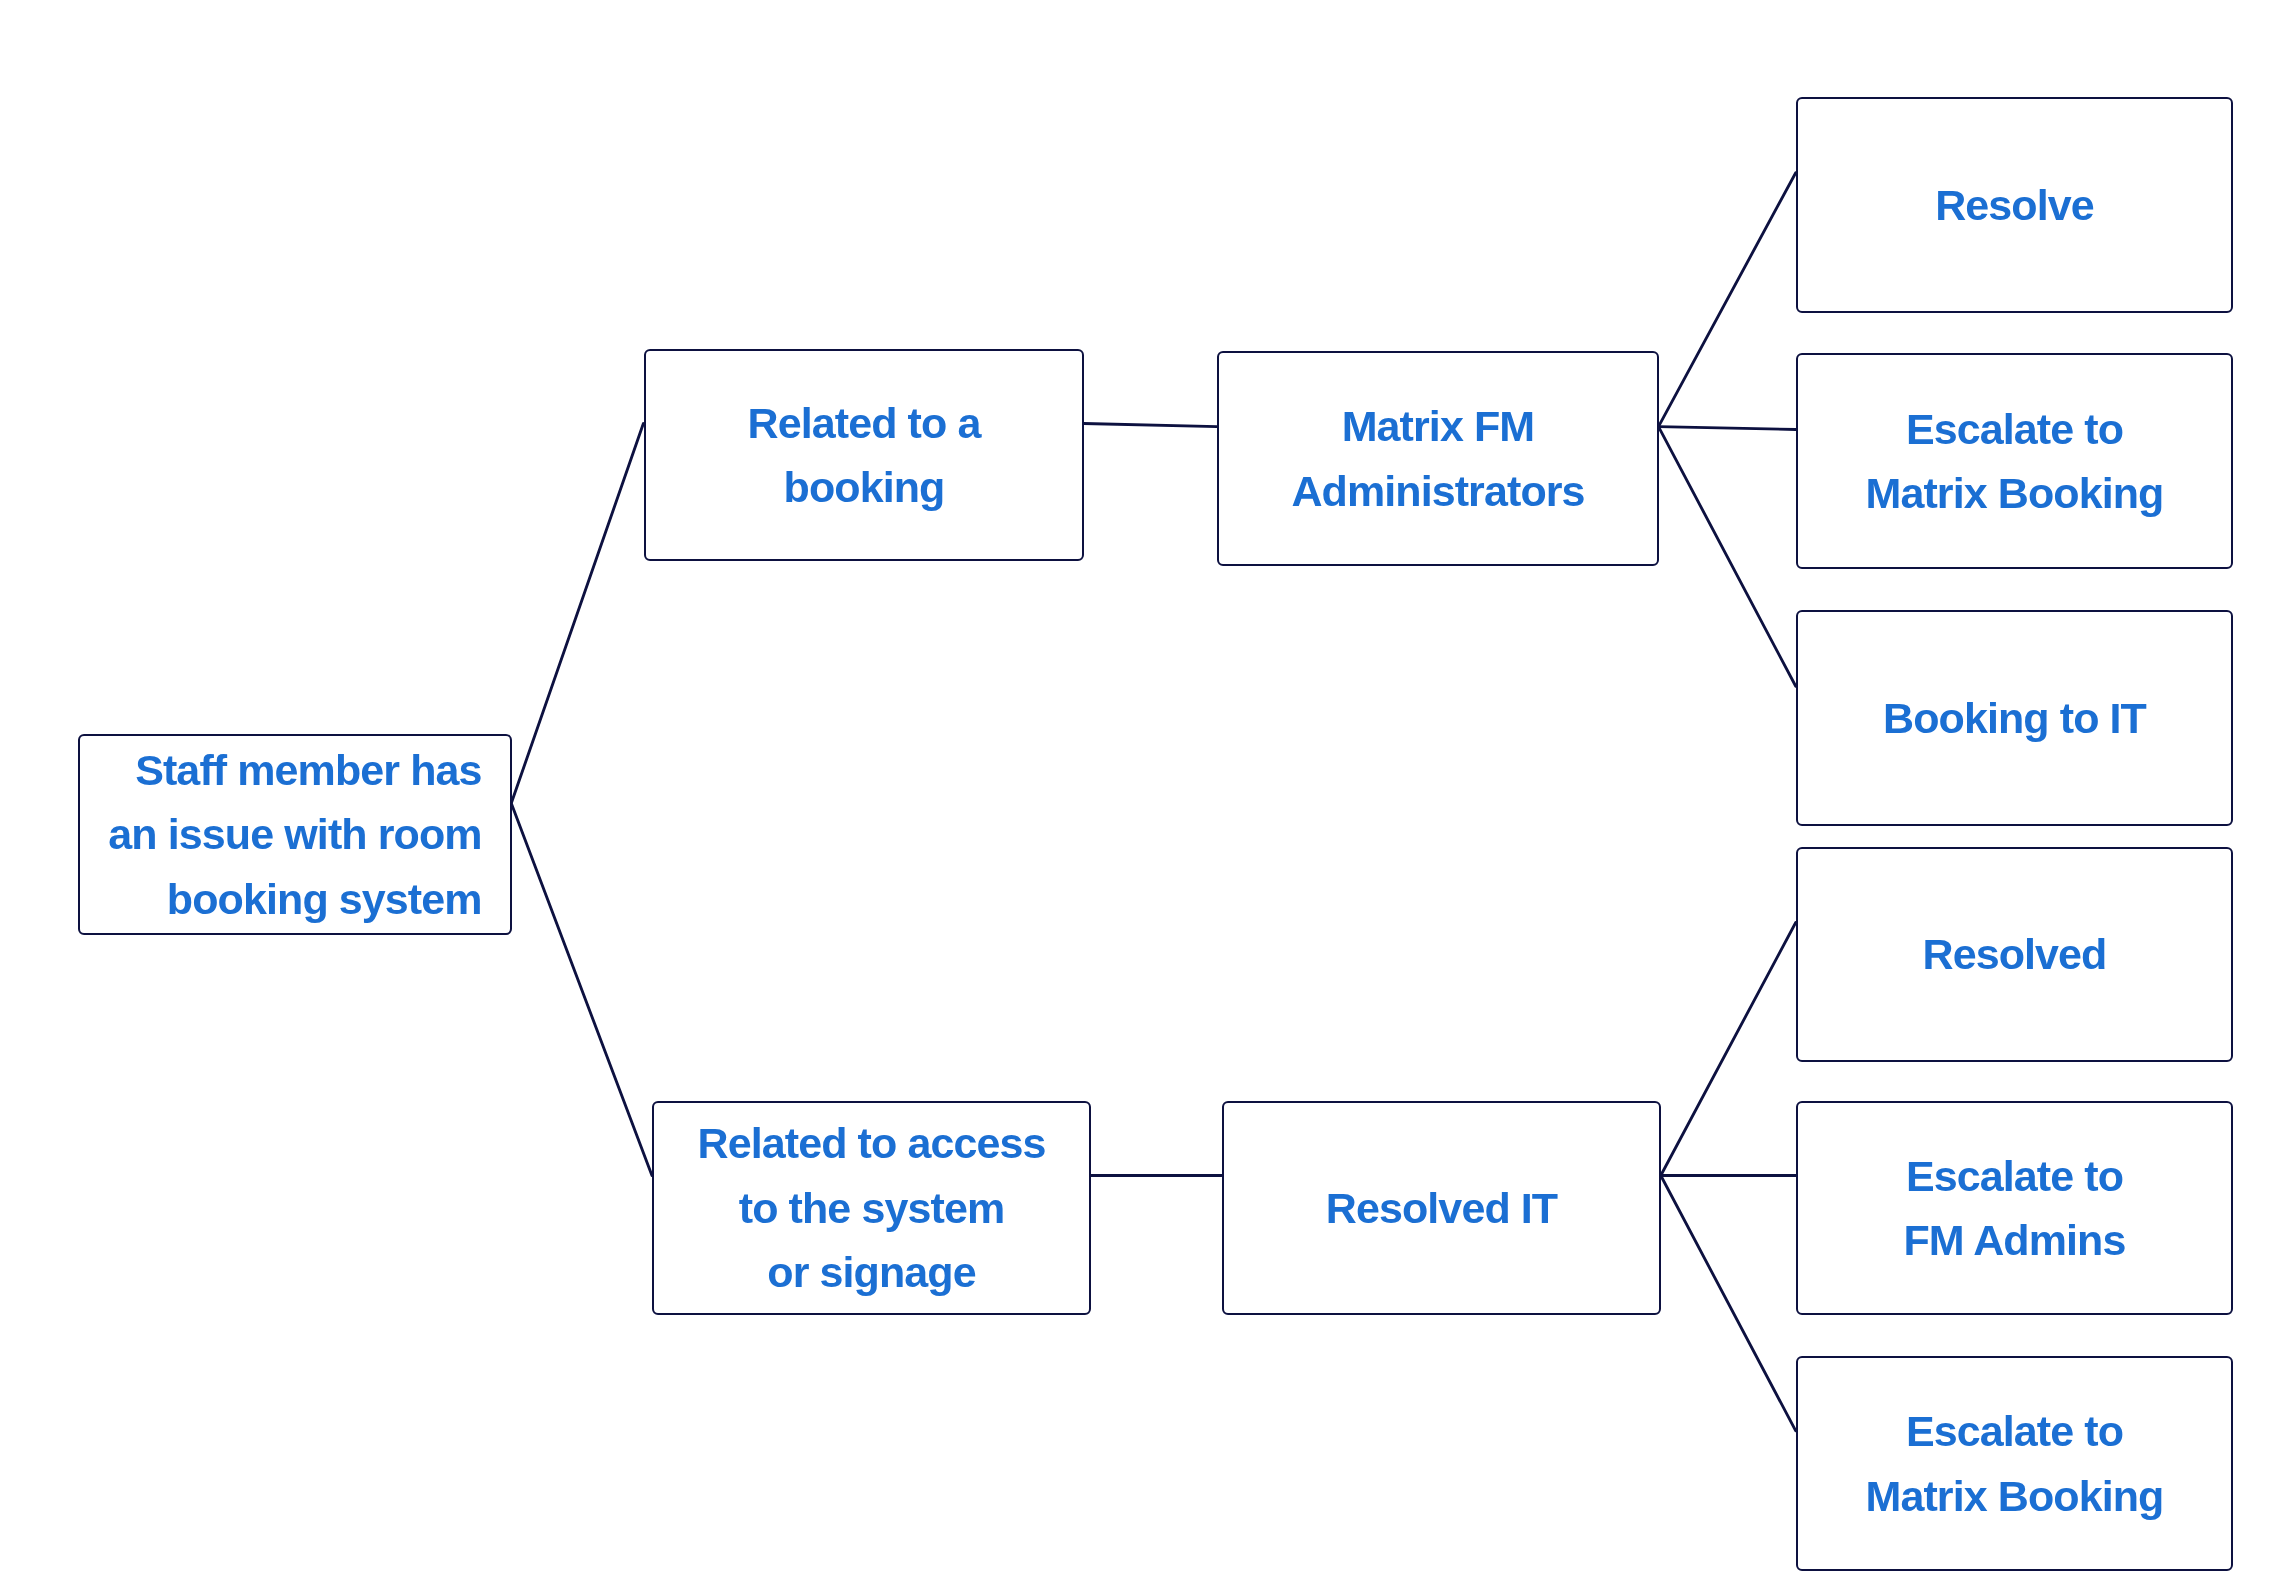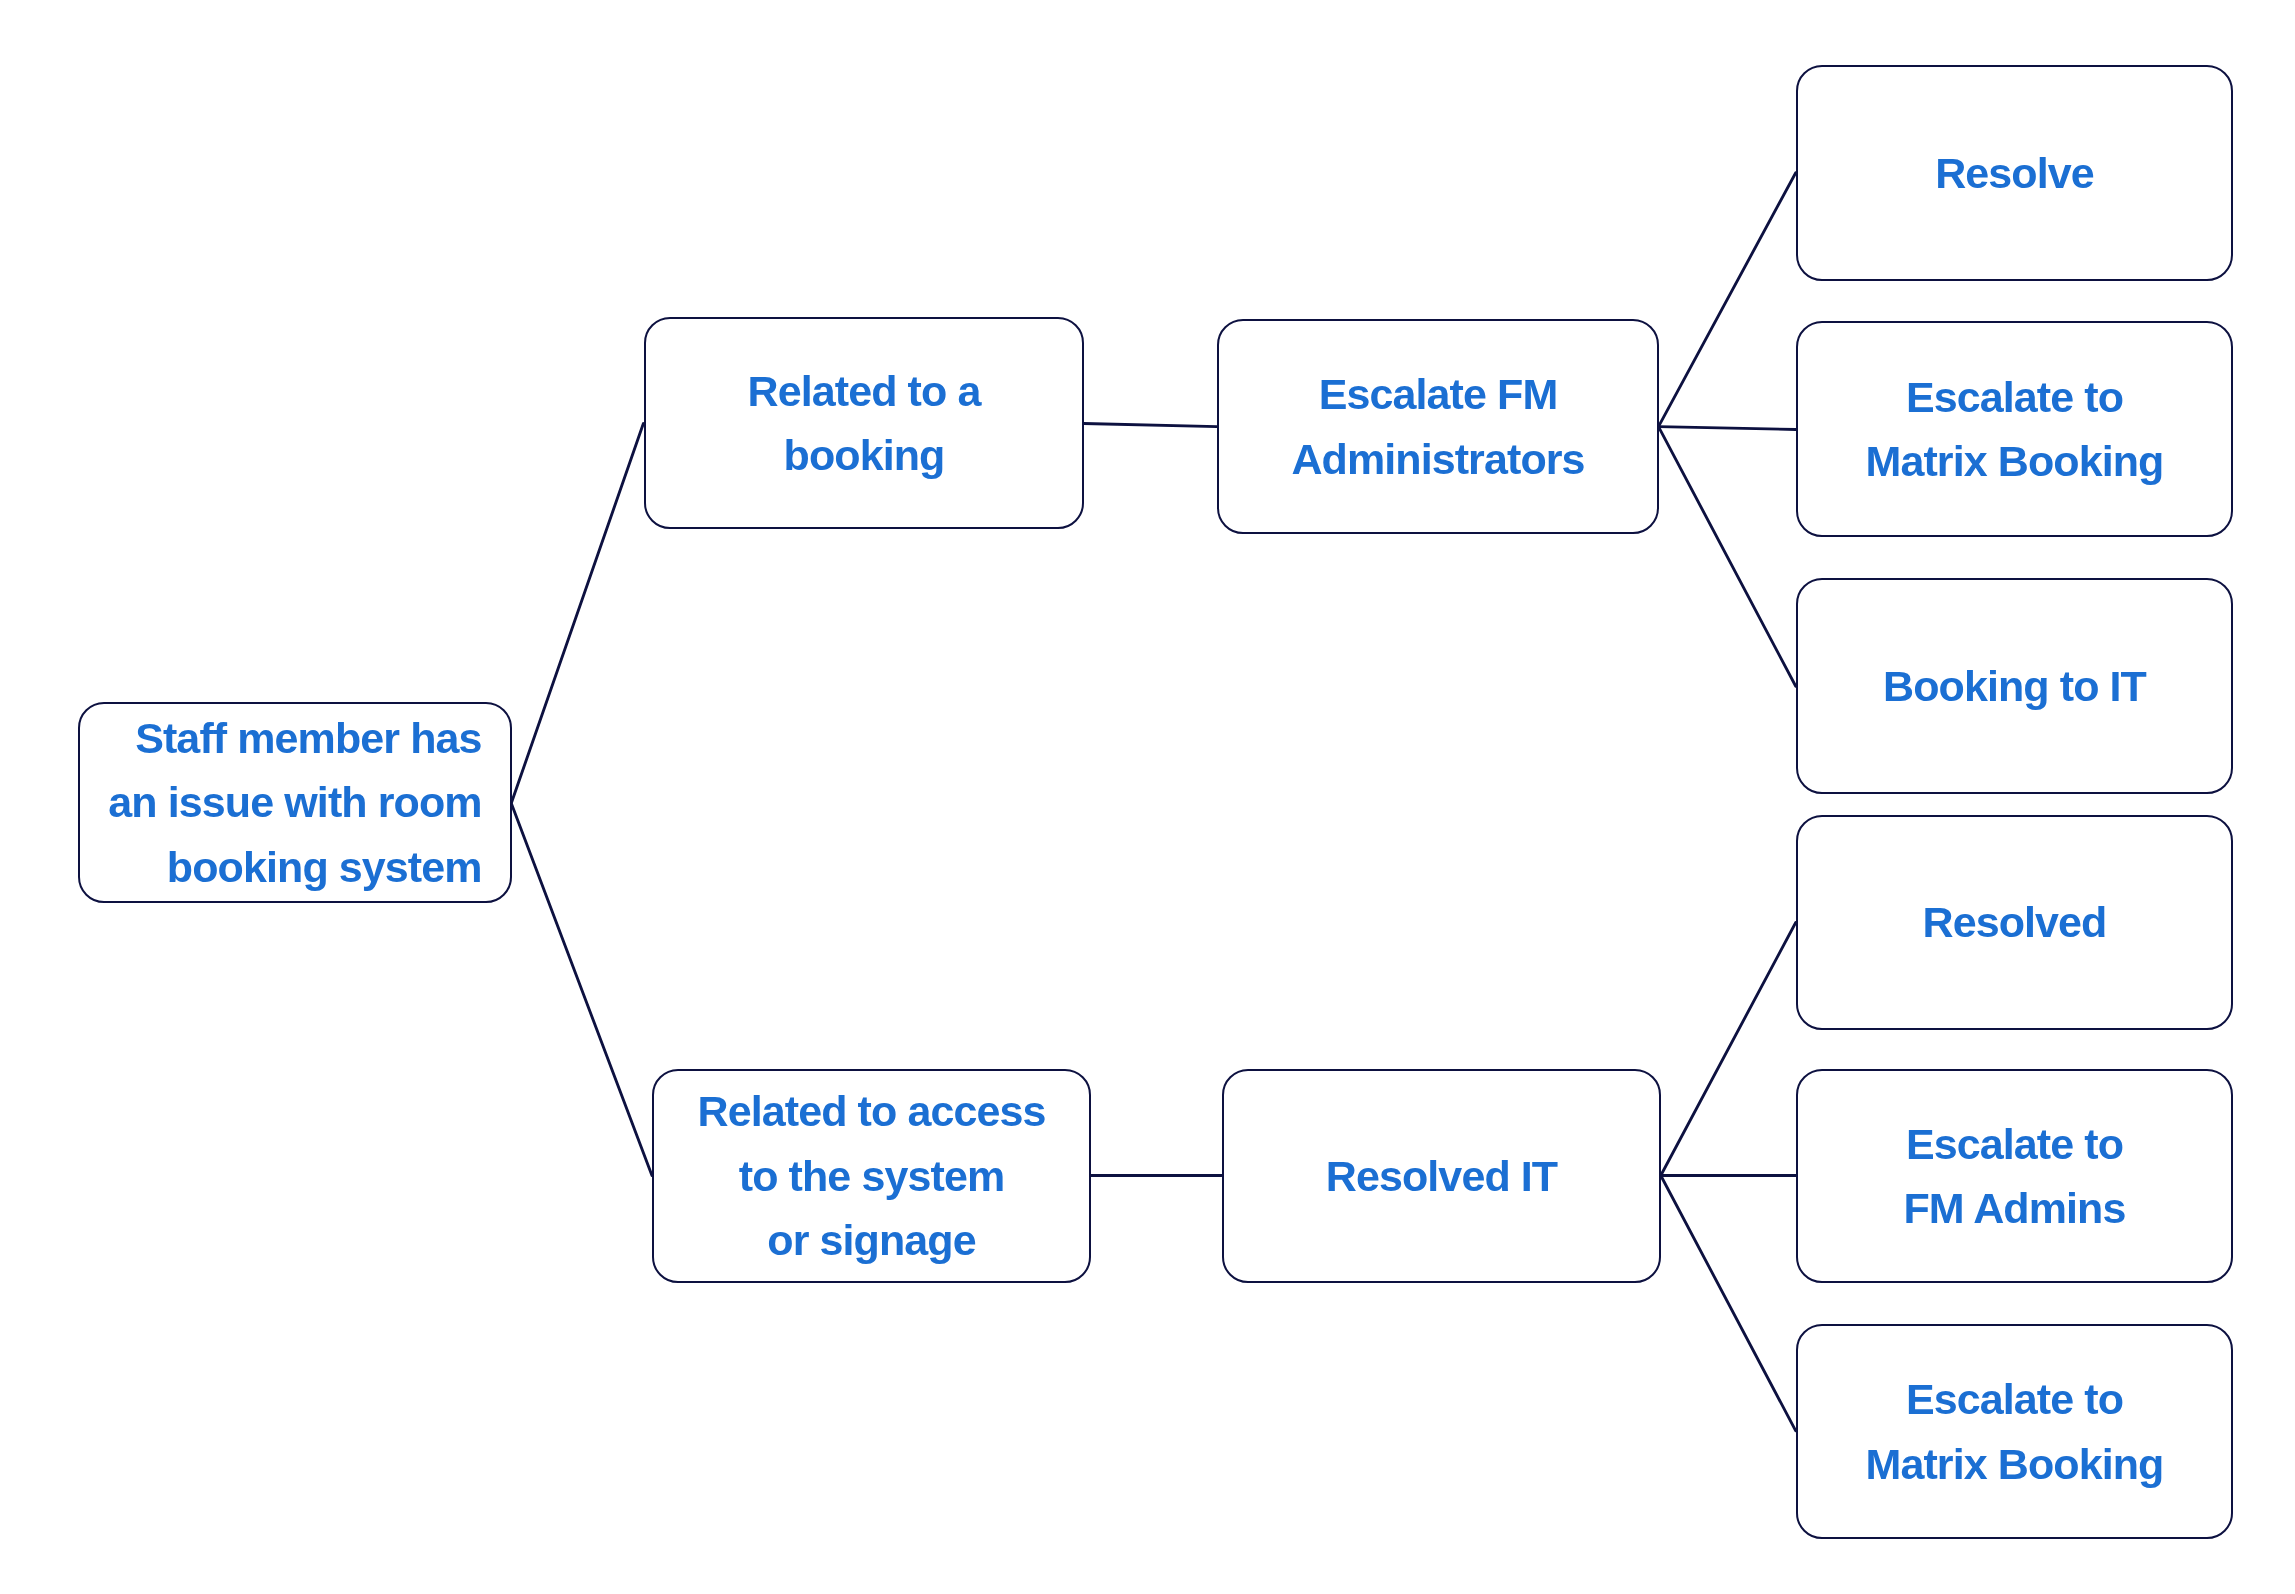--- a/index.html
+++ b/index.html
@@ -21,27 +21,28 @@
     top: 0;
     width: 100%;
     height: 100%;
     display: block;
   }
   .node {
     position: absolute;
     box-sizing: border-box;
     background: var(--node-fill, #ffffff);
     border: 2.9px solid var(--line-color, #0d1140);
-    border-radius: 26px;
+    border-radius: 6px;
     display: flex;
     align-items: center;
     justify-content: center;
     text-align: center;
     padding: 5.7px 11.4px;
     cursor: default;
+    margin-top: 32px;
   }
   .node-label {
     color: var(--text-color, #1b6fd3);
     font-weight: bold;
     font-size: 43px;
     line-height: 1.5;
     letter-spacing: -0.9px;
     white-space: pre-line;
   }
 </style>
@@ -69,21 +70,21 @@
     <div class="node" style="left: 652px; top: 1069px; width: 439px; height: 214px;">
       <span class="node-label">Related to access
 to the system
 or signage</span>
     </div>
     <div class="node" style="left: 644px; top: 317px; width: 440px; height: 212px;">
       <span class="node-label">Related to a
 booking</span>
     </div>
     <div class="node" style="left: 1217px; top: 319px; width: 442px; height: 215px;">
-      <span class="node-label">Escalate FM
+      <span class="node-label">Matrix FM
 Administrators</span>
     </div>
     <div class="node" style="left: 1222px; top: 1069px; width: 439px; height: 214px;">
       <span class="node-label">Resolved IT</span>
     </div>
     <div class="node" style="left: 1796px; top: 65px; width: 437px; height: 216px;">
       <span class="node-label">Resolve</span>
     </div>
     <div class="node" style="left: 1796px; top: 321px; width: 437px; height: 216px;">
       <span class="node-label">Escalate to

